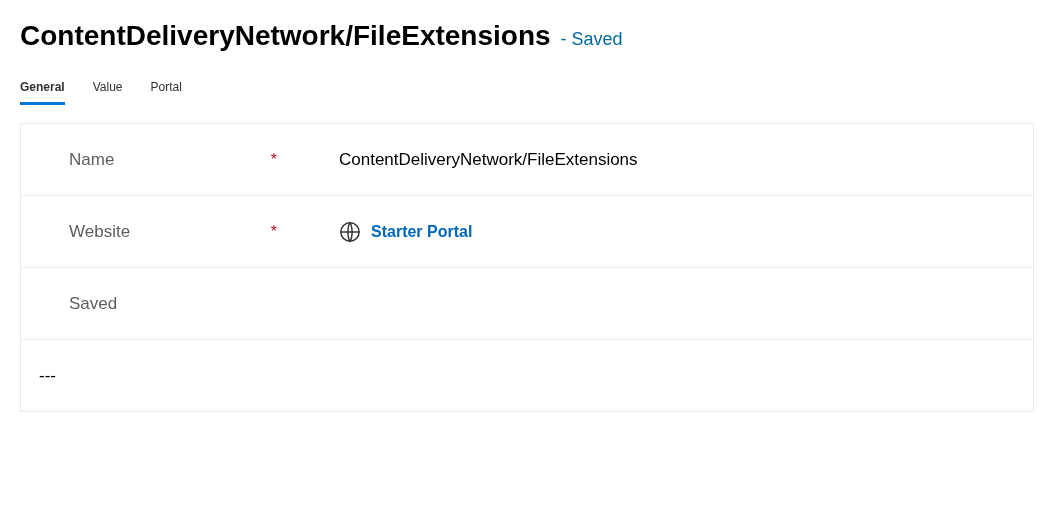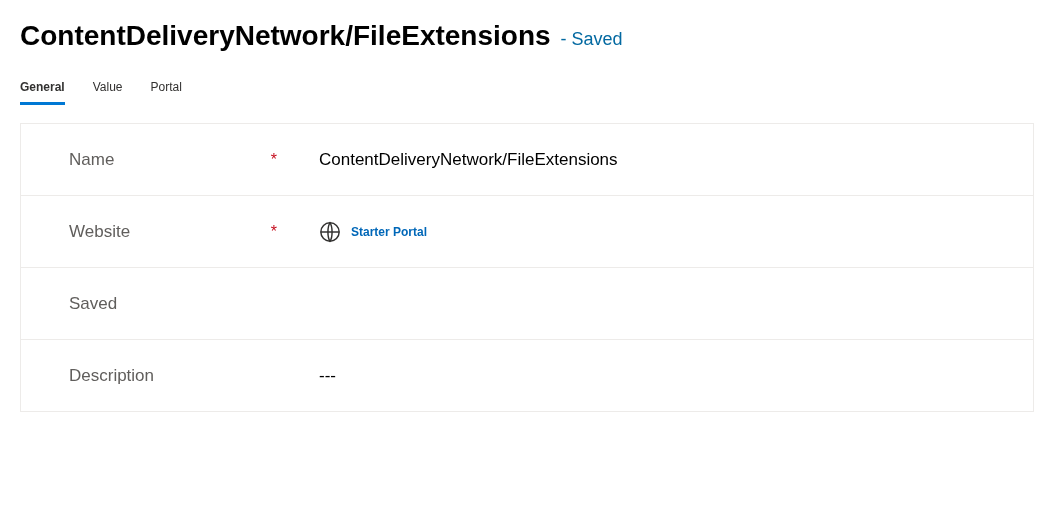--- a/index.html
+++ b/index.html
@@ -59,20 +59,21 @@
       border: 1px solid #edebe9;
       border-bottom: none;
       margin-top: 18px;
     }
     .form-row {
       display: flex;
       align-items: center;
       border-bottom: 1px solid #edebe9;
       min-height: 72px;
       padding: 12px 0;
+      gap: 20px;
     }
     .form-label-cell {
       width: 280px;
       padding-left: 48px;
       padding-right: 16px;
       display: flex;
       align-items: center;
       justify-content: space-between;
     }
     .form-label {
@@ -94,21 +95,21 @@
       gap: 10px;
     }
     .form-value {
       font-size: 17px;
       color: #000000;
       font-weight: 400;
     }
     .lookup-link {
       color: #0067b8;
       font-weight: 600;
-      font-size: 12px;
+      font-size: 16px;
       cursor: pointer;
     }
     .globe-icon {
       width: 22px;
       height: 22px;
       flex-shrink: 0;
     }
     .globe-icon svg {
       width: 100%;
       height: 100%;
@@ -160,22 +161,18 @@
   </div>
 
   <div class="form-row">
     <div class="form-label-cell">
       <span class="form-label">Saved</span>
       <span></span>
     </div>
   </div>
 
   <div class="form-row">
-    <div class="form-label-cell">
-      <span class="form-label">Description</span>
-      <span></span>
-    </div>
     <div class="form-value-cell">
       <span class="form-value">---</span>
     </div>
   </div>
 
 </div>
 
 </body></html>

